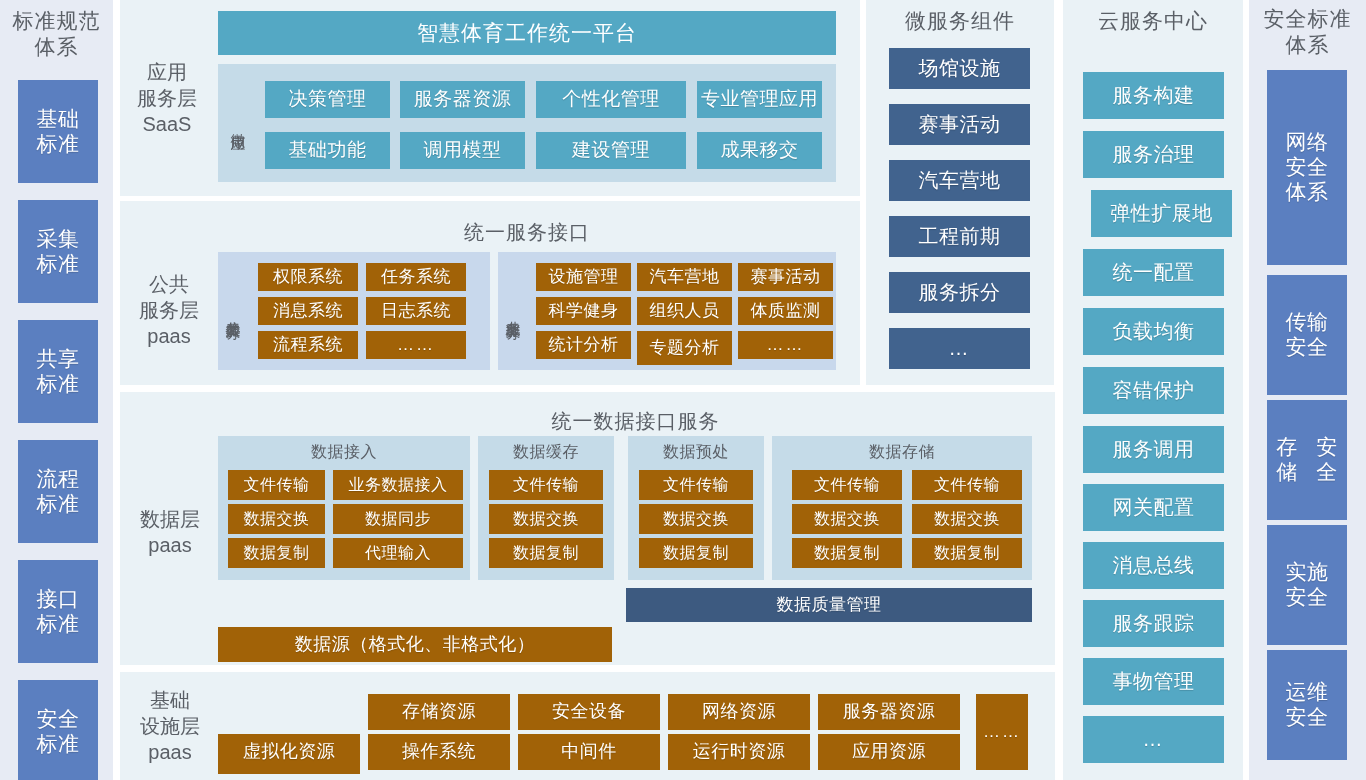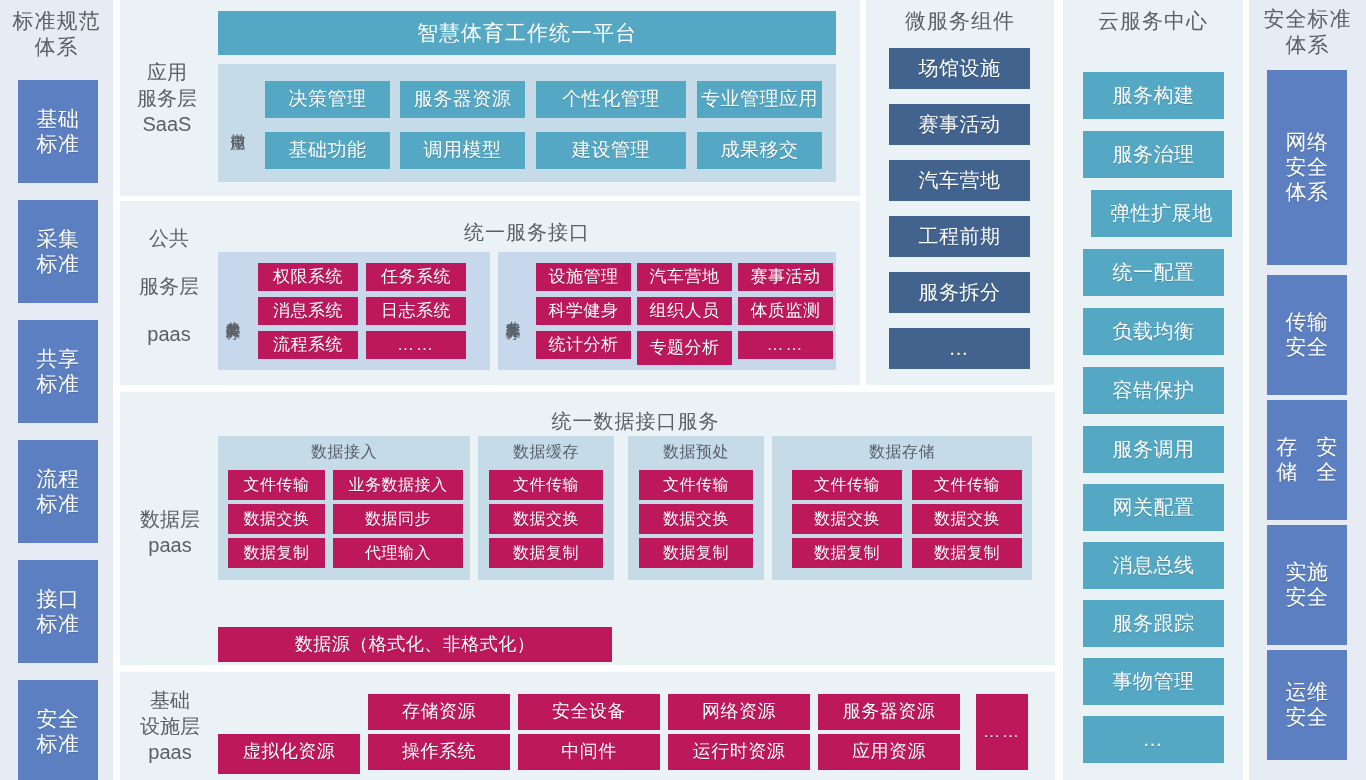--- a/index.html
+++ b/index.html
@@ -22,21 +22,21 @@
   .panel-title {
     text-align: center;
     color: #5a5f66;
     font-size: 21px;
     line-height: 1.22;
     font-weight: 400;
     letter-spacing: 1px;
   }
 
   
-  .c-deep   { background: #be185d; }  
+  .c-deep   { background: #a16207; }  
   .c-teal   { background: #54a8c4; }  
   .c-slate  { background: #41638e; }  
   .c-indigo { background: #5b7fc0; }  
   .c-navy   { background: #3d5a80; }  
 
   .box {
     display: flex; align-items: center; justify-content: center;
     color: #ffffff;
     text-align: center;
     line-height: 1.18;
@@ -149,21 +149,21 @@
       <div class="box c-teal" style="position: absolute; left: 536px; top: 132px; width: 150px; height: 37px; font-size: 19px; flex-direction: column;">
         <div>建设管理</div>
       </div>
       <div class="box c-teal" style="position: absolute; left: 697px; top: 132px; width: 125px; height: 37px; font-size: 19px; flex-direction: column;">
         <div>成果移交</div>
       </div>
     </div>
 
   <div class="panel" style="left:120px;top:201px;width:740px;height:184px;"></div>
 
-  <div class="layer-label" style="left:128px;top:239px;width:82px;height:94px;gap:22px;">
+  <div class="layer-label" style="left:128px;top:263px;width:82px;height:94px;">
     <div>公共</div>
     <div>服务层</div>
     <div>paas</div>
   </div>
 
   <div class="subtitle" style="left:218px;top:219px;width:618px;">统一服务接口</div>
 
   <div class="grp" style="left:218px;top:252px;width:272px;height:118px;background:#c8d8ec;">
     <div class="vlabel" style="left:4px;top:6px;width:22px;height:106px;">公共类服务</div>
   </div>
@@ -292,20 +292,21 @@
         <div>数据交换</div>
       </div>
       <div class="box c-deep" style="position: absolute; left: 792px; top: 538px; width: 110px; height: 30px; font-size: 16px; flex-direction: column;">
         <div>数据复制</div>
       </div>
       <div class="box c-deep" style="position: absolute; left: 912px; top: 538px; width: 110px; height: 30px; font-size: 16px; flex-direction: column;">
         <div>数据复制</div>
       </div>
     </div>
 
+  <div class="box c-navy" style="position:absolute;left:626px;top:588px;width:406px;height:34px;font-size:17px;">数据质量管理</div>
 
   <div class="box c-deep" style="position:absolute;left:218px;top:627px;width:394px;height:35px;font-size:18px;">数据源（格式化、非格式化）</div>
 
   <div class="panel" style="left:120px;top:672px;width:935px;height:108px;"></div>
 
   <div class="layer-label" style="left:128px;top:690px;width:84px;height:72px;">
     <div>基础</div>
     <div>设施层</div>
     <div>paas</div>
   </div>

